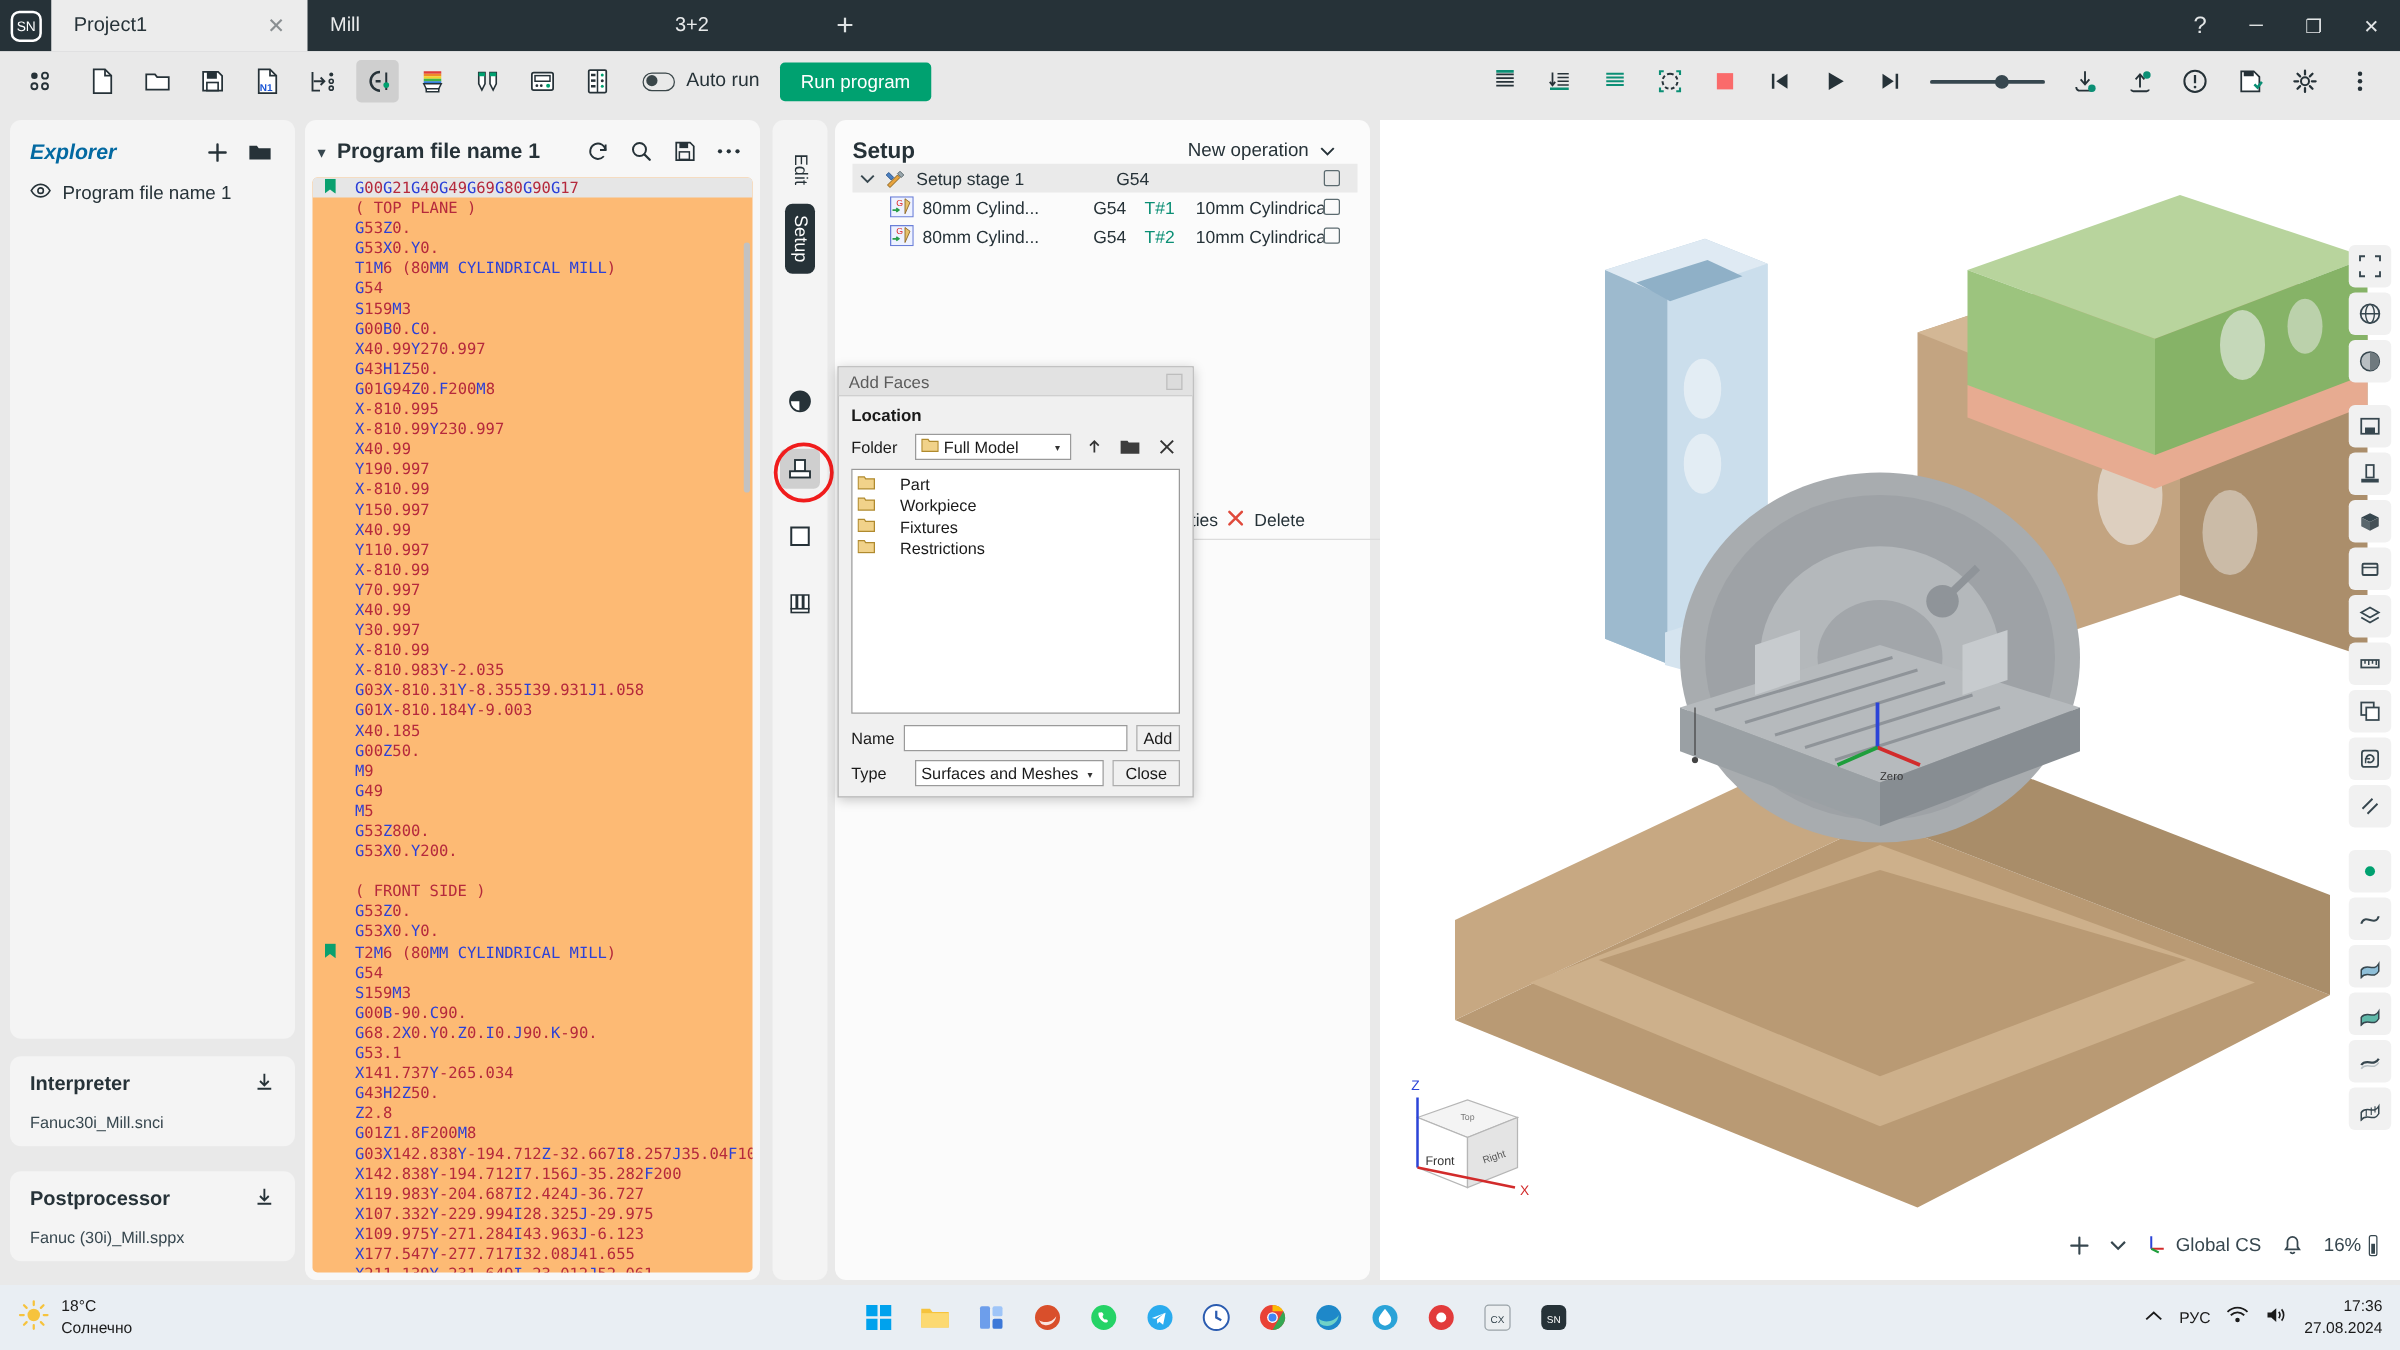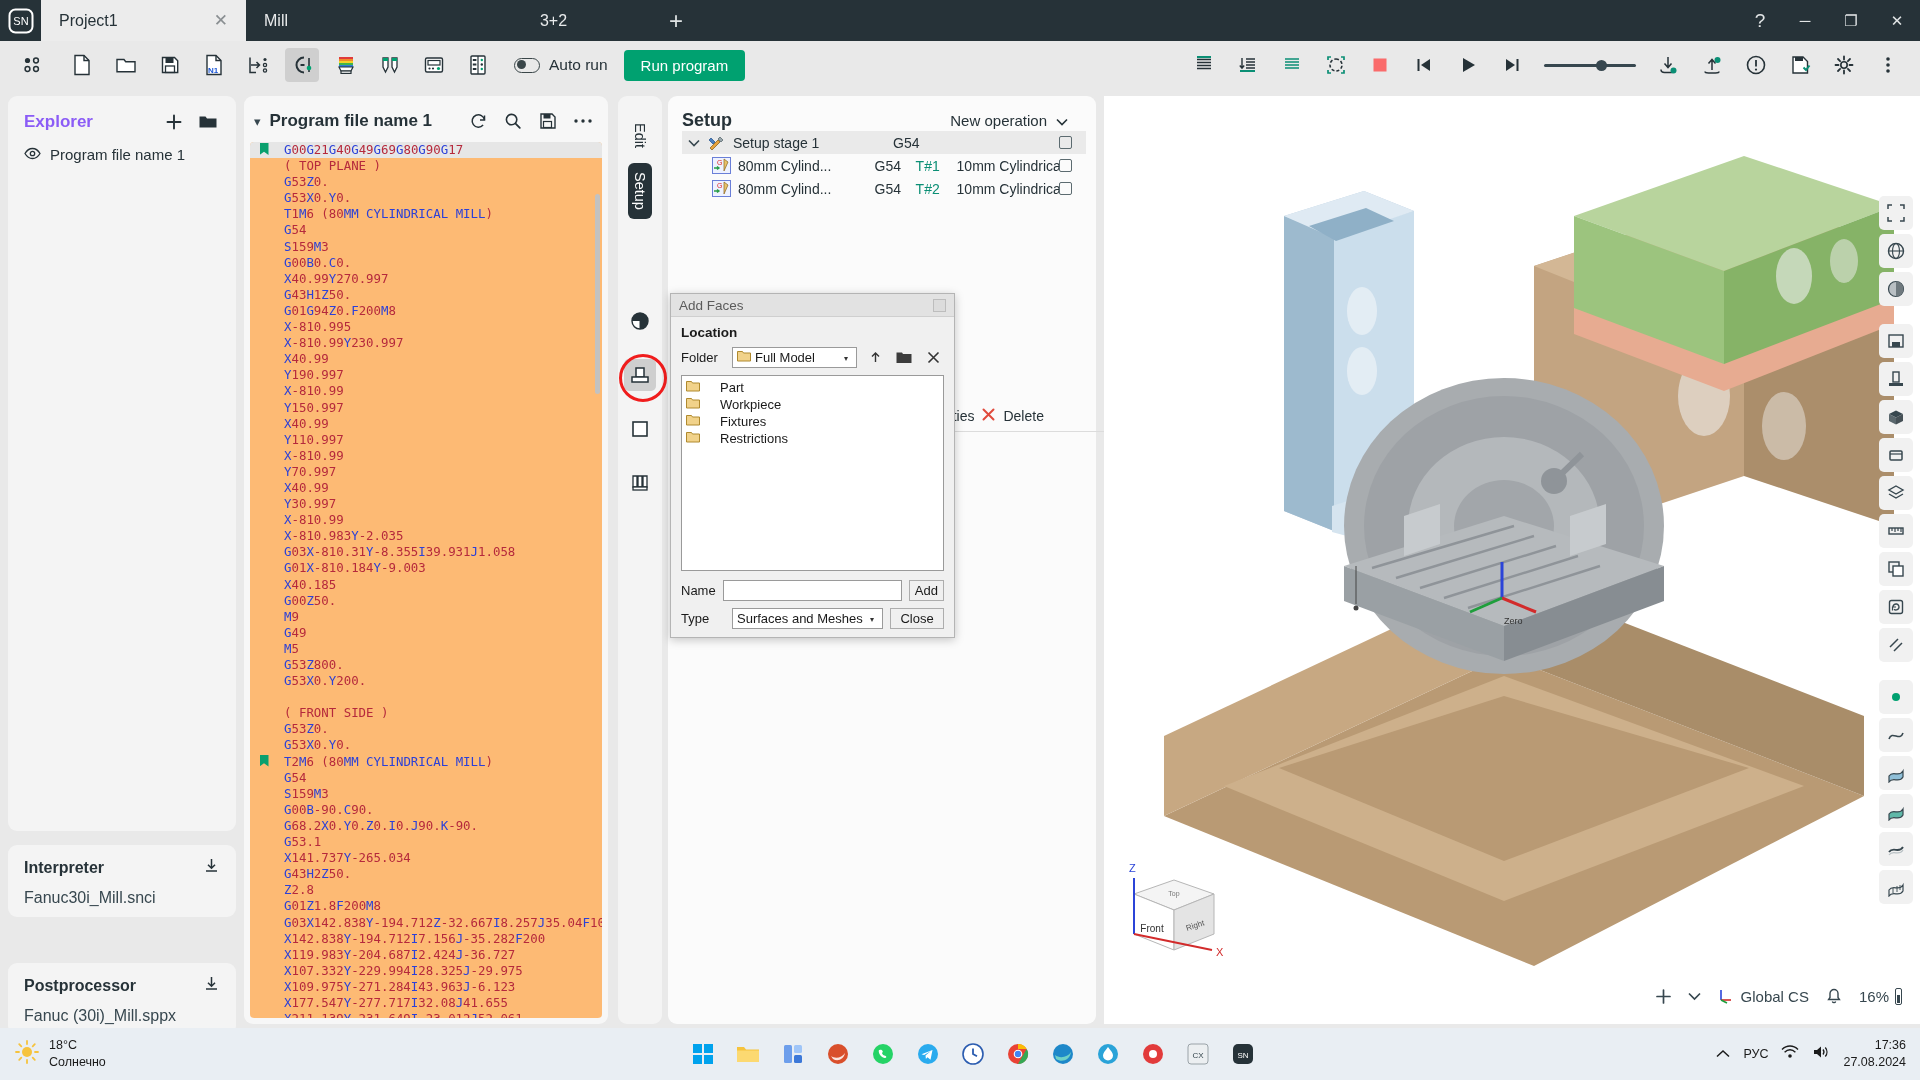--- a/index.html
+++ b/index.html
@@ -83,36 +83,36 @@
   }
 
   
   .explorer {
     position:absolute; top:96px; left:8px; width:228px; height:735px;
     background:#f4f4f4; border-radius:9px;
   }
   .explorer-head {
     display:flex; align-items:center; padding:14px 16px 6px 16px; gap:10px;
   }
-  .explorer-title { font-size:17px; font-weight:bold; color:#8b5cf6; flex:1; }
+  .explorer-title { font-size:17px; font-weight:bold; color:#0369a1; flex:1;font-style:italic; }
   .explorer-icon { width:24px; height:24px; display:flex; align-items:center; justify-content:center; cursor:pointer; }
   .explorer-item {
     display:flex; align-items:center; gap:9px; padding:6px 16px; font-size:15px; color:#263238;
     cursor:pointer;
   }
 
   .lower-card {
     position:absolute; left:8px; width:228px; background:#f4f4f4; border-radius:9px;
     padding:12px 16px;
   }
   .lower-card.interp { top:845px; height:72px; }
-  .lower-card.post { top:963px; height:72px; }
+  .lower-card.post { top:937px; height:72px; }
   .lc-head { display:flex; align-items:center; }
   .lc-title { font-size:16px; font-weight:bold; color:#263238; flex:1; }
-  .lc-value { font-size:16px; color:#37474f; margin-top:11px; }
+  .lc-value { font-size:13px; color:#37474f; margin-top:11px; }
 
   
   .gcode-panel {
     position:absolute; top:96px; left:244px; width:364px; height:928px;
     background:#f7f7f7; border-radius:9px; overflow:hidden;
   }
   .gcode-head { display:flex; align-items:center; padding:12px 12px 10px 10px; gap:9px; }
   .chev { font-size:13px; color:#37474f; cursor:pointer; }
   .gcode-title { font-size:17px; font-weight:bold; color:#263238; flex:1; }
   .gcode-head .hicon { width:26px; height:26px; display:flex; align-items:center; justify-content:center; cursor:pointer; }

